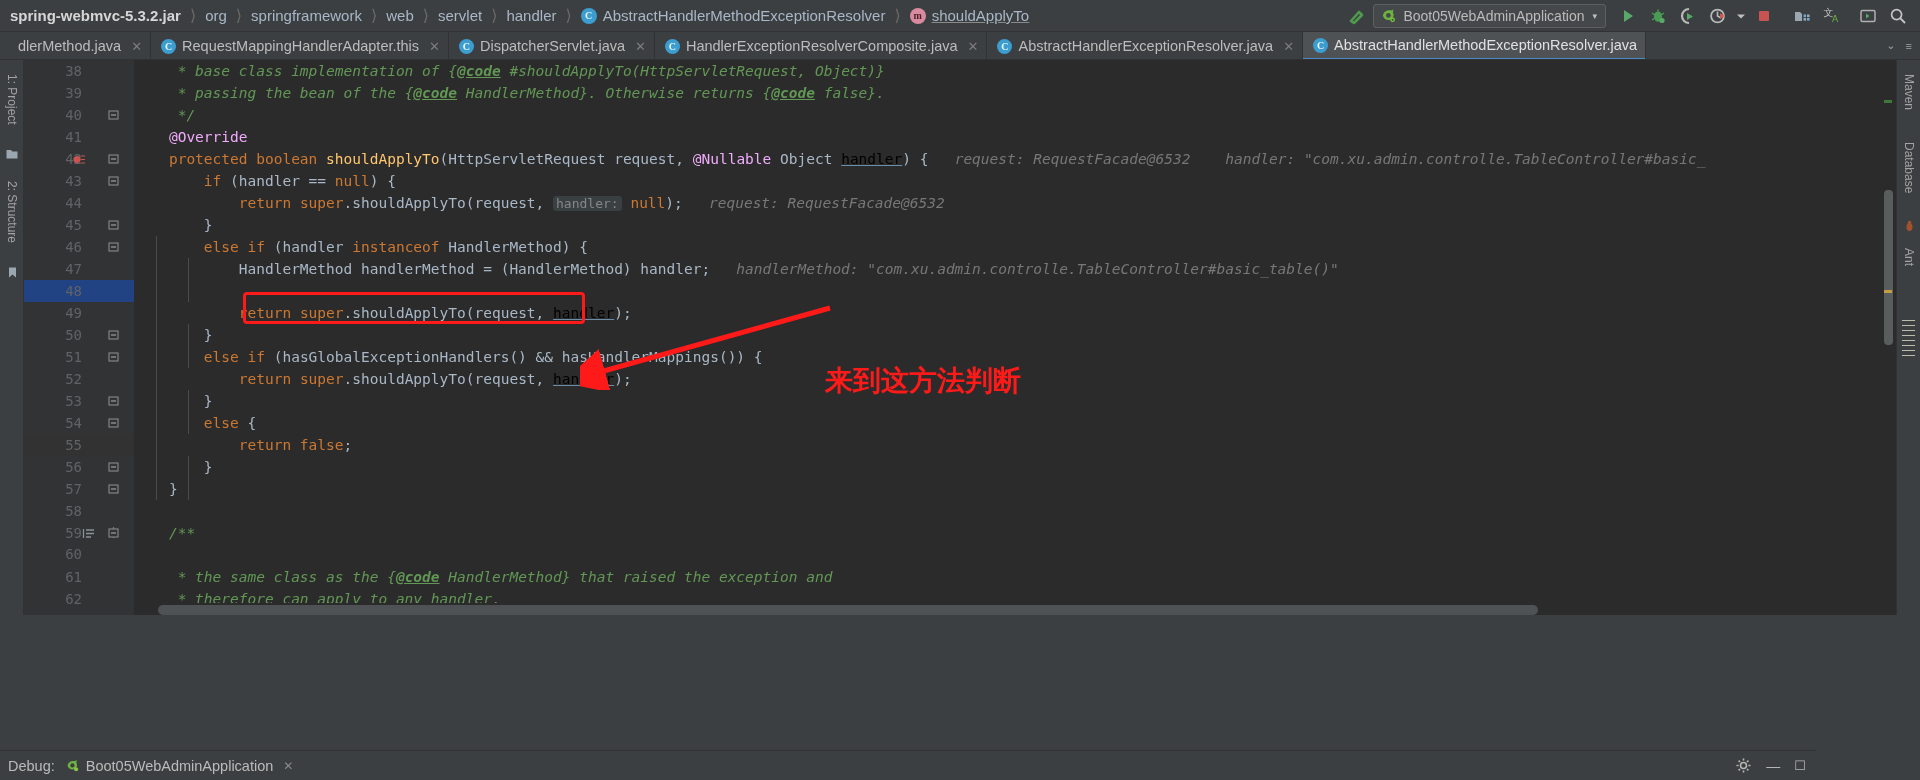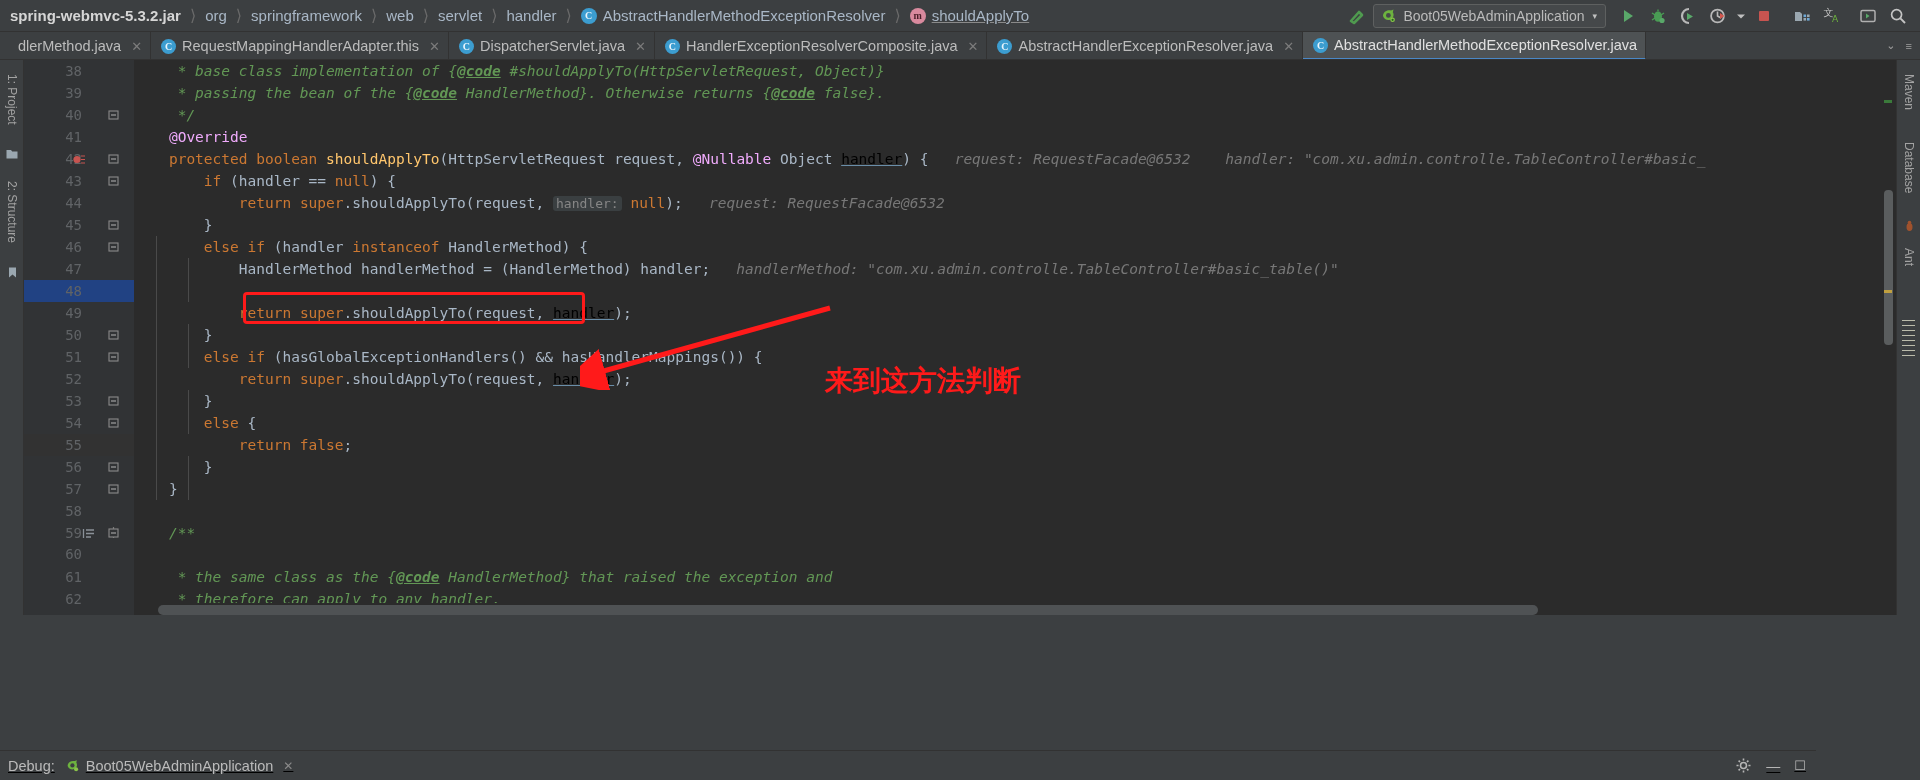--- a/index.html
+++ b/index.html
@@ -186,21 +186,21 @@
     width: 1762px; background: #2b2b2b;
   }
   .marker {
     position: absolute; right: 28px; width: 8px; height: 3px;
   }
 
   
   .bottombar {
     position: absolute; left: 0; bottom: 0; width: 1816px; height: 30px;
     background: #3c3f41; border-top: 1px solid #323232;
-    display: flex; align-items: center; padding-left: 8px; gap: 10px; text-decoration: underline;
+    display: flex; align-items: center; padding-left: 8px; gap: 10px;
   }
   .dbg-label { color: #bbbbbb; font-size: 14.5px; }
   .dbg-tab {
     display: flex; align-items: center; gap: 6px;
     color: #bbbbbb; font-size: 14.5px;
   }
   .bottom-right {
     margin-left: auto; display: flex; align-items: center; gap: 14px;
     padding-right: 10px;
   }

